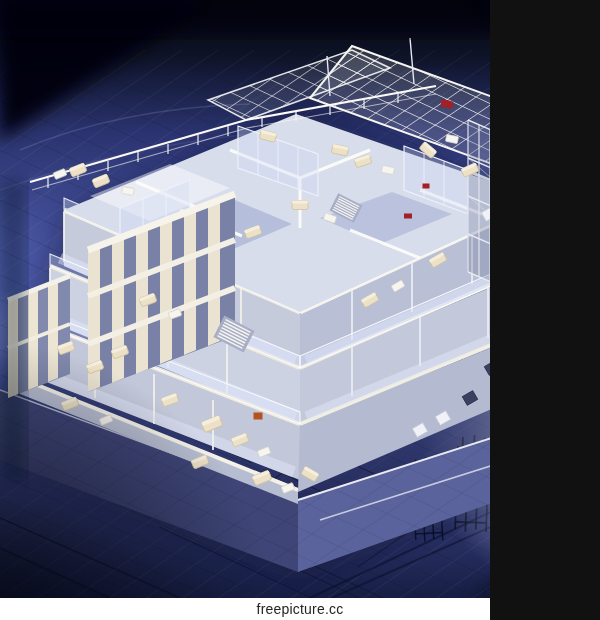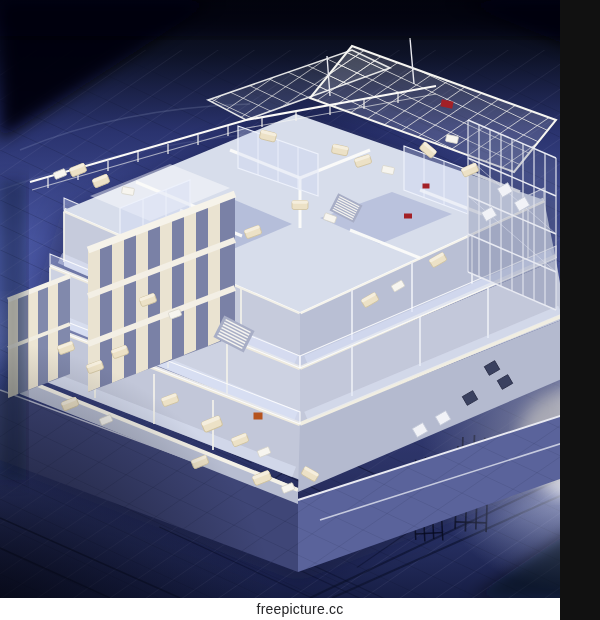--- a/index.html
+++ b/index.html
@@ -1,16 +1,16 @@
 <!DOCTYPE html>
 <html style="--backdrop-black: #04050a; --blueprint-blue: #4a57a4; --blueprint-light: #8a94c6; --blueprint-ink: #0d1330; --model-white: #f5f4ef; --model-cream: #e9e1cb; --model-shadow-blue: #b9bfd4; --base-violet-left: #3f4677; --base-violet-right: #5a639b; --accent-red: #a32026; --accent-orange: #b5531f; --glow-white: #ffffff; --watermark-bar-bg: #ffffff; --watermark-text-color: #242426;"><head>
 <meta charset="utf-8">
 <style>
   html,body{margin:0;padding:0;background:#111;}
-  .stage{width:560px;height:620px;position:relative;overflow:hidden;background:#0ea5e9;
+  .stage{width:490px;height:620px;position:relative;overflow:hidden;background:#0ea5e9;
          font-family:"Liberation Sans",sans-serif;}
   .photo{width:600px;height:598px;position:absolute;top:0;left:0;}
   .photo svg{display:block;}
   .watermark-bar{position:absolute;left:0;top:598px;width:600px;height:22px;
     background:var(--watermark-bar-bg,#ffffff);display:flex;align-items:center;justify-content:center;}
   .watermark-bar span{font-size:14px;line-height:1;color:var(--watermark-text-color,#1e1e20);
     letter-spacing:.2px;}
 </style>
 </head>
 <body>

